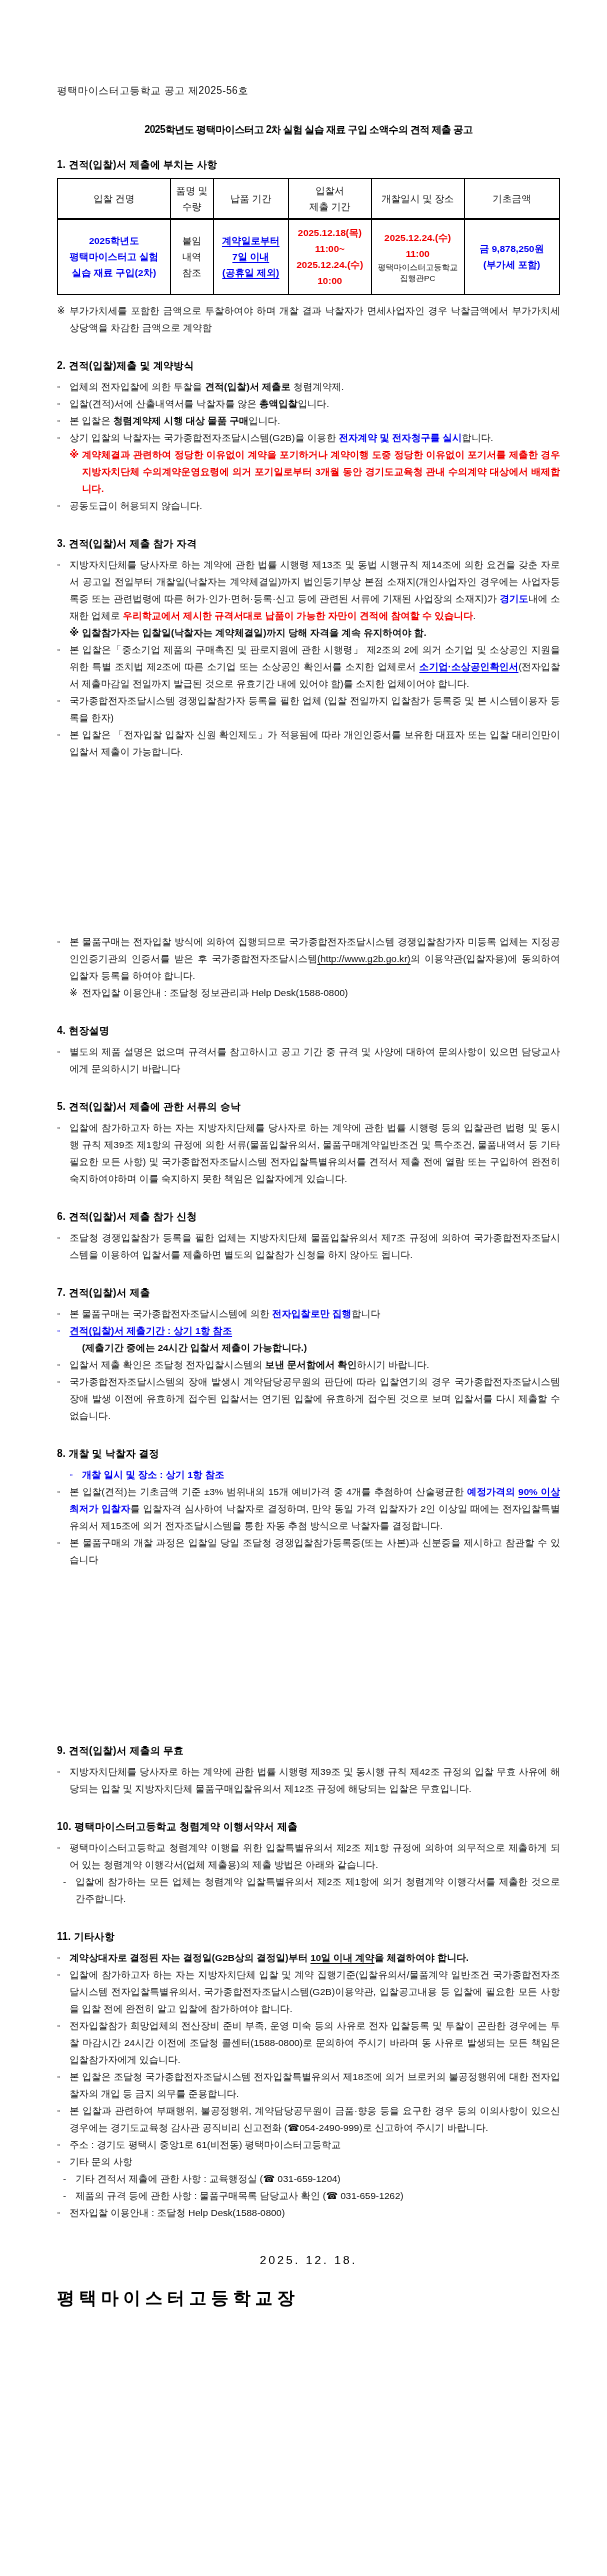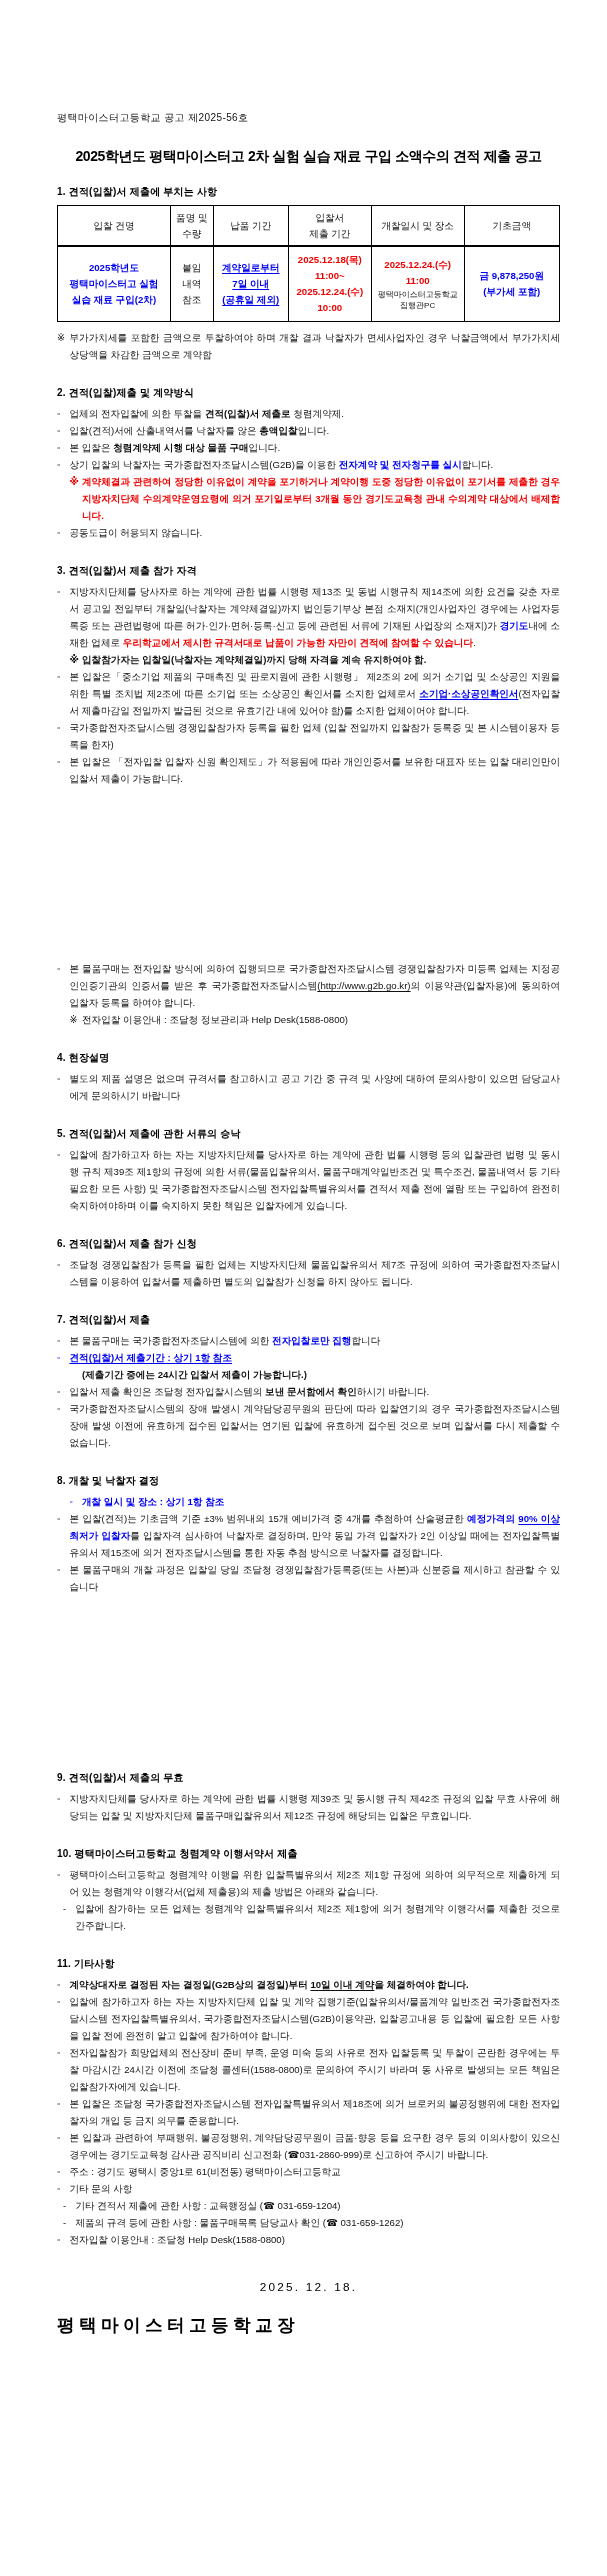--- a/index.html
+++ b/index.html
@@ -8,24 +8,24 @@
     width:607px;
     height:2576px;
     overflow:hidden;
     background:#ffffff;
     font-family:"Liberation Sans","DejaVu Sans",sans-serif;
     font-size:9.6px;
     color:#111;
     line-height:17px;
     box-sizing:border-box;
   }
-  .content{padding:109px 47px 0 57px;box-sizing:border-box;}
+  .content{padding:82px 47px 0 57px;box-sizing:border-box;}
   .doc-number{font-size:10px;letter-spacing:0.4px;}
   .doc-title{
-    font-size:14px;font-weight:bold;text-align:center;
+    font-size:10px;font-weight:bold;text-align:center;
     margin:22px 0 0 0;letter-spacing:-0.4px;color:#000;
   }
   .sec{font-size:10px;font-weight:bold;margin:20.6px 0 4.4px 0;color:#000;letter-spacing:0.2px;}
   .sec.first{margin-top:17.6px;}
   .item{margin:0;padding-left:12.5px;text-indent:-12.5px;text-align:justify;}
   .mk{display:inline-block;width:12.5px;text-indent:0;}
   .ind1{margin-left:12.5px;}
   .ind-dash{margin-left:5.9px;}
   .noMk{padding-left:12.5px;text-indent:0;}
   .b{font-weight:bold;}
@@ -162,21 +162,21 @@
 
     <div class="sec">10. 평택마이스터고등학교 청렴계약 이행서약서 제출</div>
     <p class="item"><span class="mk">◦</span><span>평택마이스터고등학교 청렴계약 이행을 위한 입찰특별유의서 제2조 제1항 규정에 의하여 의무적으로 제출하게 되어 있는 청렴계약 이행각서(업체 제출용)의 제출 방법은 아래와 같습니다.</span></p>
     <p class="item ind-dash"><span class="mk">-</span><span>입찰에 참가하는 모든 업체는 청렴계약 입찰특별유의서 제2조 제1항에 의거 청렴계약 이행각서를 제출한 것으로 간주합니다.</span></p>
 
     <div class="sec">11. 기타사항</div>
     <p class="item b"><span class="mk">◦</span><span>계약상대자로 결정된 자는 결정일(G2B상의 결정일)부터 </span><span class="u">10일 이내 계약</span><span>을 체결하여야 합니다.</span></p>
     <p class="item"><span class="mk">◦</span><span>입찰에 참가하고자 하는 자는 지방자치단체 입찰 및 계약 집행기준(입찰유의서/물품계약 일반조건 국가종합전자조달시스템 전자입찰특별유의서, 국가종합전자조달시스템(G2B)이용약관, 입찰공고내용 등 입찰에 필요한 모든 사항을 입찰 전에 완전히 알고 입찰에 참가하여야 합니다.</span></p>
     <p class="item"><span class="mk">◦</span><span>전자입찰참가 희망업체의 전산장비 준비 부족, 운영 미숙 등의 사유로 전자 입찰등록 및 투찰이 곤란한 경우에는 투찰 마감시간 24시간 이전에 조달청 콜센터(1588-0800)로 문의하여 주시기 바라며 동 사유로 발생되는 모든 책임은 입찰참가자에게 있습니다.</span></p>
     <p class="item"><span class="mk">◦</span><span>본 입찰은 조달청 국가종합전자조달시스템 전자입찰특별유의서 제18조에 의거 브로커의 불공정행위에 대한 전자입찰자의 개입 등 금지 의무를 준용합니다.</span></p>
-    <p class="item"><span class="mk">◦</span><span>본 입찰과 관련하여 부패행위, 불공정행위, 계약담당공무원이 금품·향응 등을 요구한 경우 등의 이의사항이 있으신 경우에는 경기도교육청 감사관 공직비리 신고전화 (☎031-2860-999)로 신고하여 주시기 바랍니다.</span></p>
+    <p class="item"><span class="mk">◦</span><span>본 입찰과 관련하여 부패행위, 불공정행위, 계약담당공무원이 금품·향응 등을 요구한 경우 등의 이의사항이 있으신 경우에는 경기도교육청 감사관 공직비리 신고전화 (☎054-2490-999)로 신고하여 주시기 바랍니다.</span></p>
     <p class="item"><span class="mk">◦</span><span>주소 : 경기도 평택시 중앙1로 61(비전동) 평택마이스터고등학교</span></p>
     <p class="item"><span class="mk">◦</span><span>기타 문의 사항</span></p>
     <p class="item ind-dash"><span class="mk">-</span><span>기타 견적서 제출에 관한 사항 : 교육행정실 (☎ 031-659-1204)</span></p>
     <p class="item ind-dash"><span class="mk">-</span><span>제품의 규격 등에 관한 사항 : 물품구매목록 담당교사 확인 (☎ 031-659-1262)</span></p>
     <p class="item"><span class="mk">◦</span><span>전자입찰 이용안내 : 조달청 Help Desk(1588-0800)</span></p>
 
     <div class="date-line">2025.  12.  18.</div>
     <div class="signer-line">평택마이스터고등학교장</div>
 
   </div>

